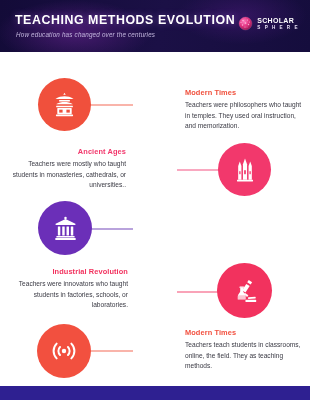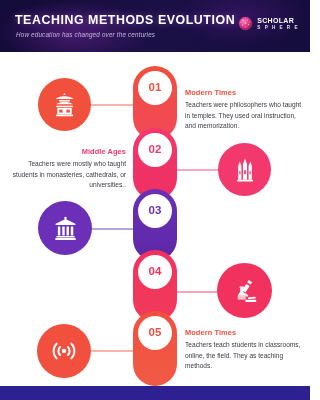--- a/index.html
+++ b/index.html
@@ -123,53 +123,20 @@
       </span>
     </div>
   </div>
 
   <div class="conn left" style="top:104px;width:45px;background:#f9b4aa;"></div>
   <div class="conn right" style="top:169px;width:45px;background:#f9a8c0;"></div>
   <div class="conn left" style="top:228px;width:45px;background:#b9a3dc;"></div>
   <div class="conn right" style="top:291px;width:45px;background:#f9a3b8;"></div>
   <div class="conn left" style="top:350px;width:45px;background:#f9b4aa;"></div>
 
-  <div class="spine">
-
-    <div class="seg" style="top:14px;height:74px;background:linear-gradient(180deg,#f0503c 0%,#f2485a 100%);z-index:5;">
-      <div class="numwrap">
-        <span class="num" style="color:#f0503c;">01</span>
-      </div>
-    </div>
-
-    <div class="seg" style="top:76px;height:72px;background:linear-gradient(180deg,#f2386c 0%,#ee2f63 100%);z-index:6;">
-      <div class="numwrap">
-        <span class="num" style="color:#f2386c;">02</span>
-      </div>
-    </div>
-
-    <div class="seg" style="top:137px;height:72px;background:linear-gradient(180deg,#6b2fb8 0%,#5c28a6 100%);z-index:7;">
-      <div class="numwrap">
-        <span class="num" style="color:#6b2fb8;">03</span>
-      </div>
-    </div>
-
-    <div class="seg" style="top:198px;height:72px;background:linear-gradient(180deg,#f2325e 0%,#f03a5a 100%);z-index:8;">
-      <div class="numwrap">
-        <span class="num" style="color:#f2325e;">04</span>
-      </div>
-    </div>
-
-    <div class="seg" style="top:259px;height:75px;border-radius:22px;background:linear-gradient(180deg,#f2503f 0%,#f05a45 100%);z-index:9;">
-      <div class="numwrap">
-        <span class="num" style="color:#f0503c;">05</span>
-      </div>
-    </div>
-
-  </div>
 
   <div class="bubble" style="left:38px;top:78px;width:53px;height:53px;background:#f0503c;">
     <span>
       <svg width="27" height="27" viewBox="0 0 24 24" fill="#ffffff">
         <path d="M12 1.6 13.1 3.4h-2.2z"></path>
         <path d="M4.6 6.6c2-1.3 4.4-2 7.4-2s5.4.7 7.4 2l.6.4H4z"></path>
         <rect x="7.2" y="7.9" width="9.6" height="1.5" rx=".3"></rect>
         <path d="M5.2 11.4c1.9-1.1 4.1-1.7 6.8-1.7s4.9.6 6.8 1.7l.5.3H4.7z"></path>
         <rect x="4.6" y="13.1" width="14.8" height="1.4" rx=".3"></rect>
         <rect x="5.6" y="15.2" width="12.8" height="5.4" rx=".4"></rect>
@@ -192,21 +159,21 @@
         <path d="M12 1.4l1.9 5.4v14.3h-3.8V6.8z"></path>
         <rect x="4.6" y="21" width="14.8" height="1.5" rx=".3"></rect>
         <rect x="11.5" y="2.2" width=".9" height="2.3" fill="#f2386c" opacity="0"></rect>
         <rect x="11.2" y="12" width="1.6" height="4" rx=".8" fill="#f2386c"></rect>
         <rect x="6.7" y="13" width="1.2" height="3" rx=".6" fill="#f2386c"></rect>
         <rect x="16.1" y="13" width="1.2" height="3" rx=".6" fill="#f2386c"></rect>
       </svg>
     </span>
   </div>
   <div class="txt l" style="left:8px;top:148px;width:118px;">
-    <p class="t-head" style="color:#f2386c;">Middle Ages</p>
+    <p class="t-head" style="color:#f2386c;">Ancient Ages</p>
     <p class="t-body">Teachers were mostly who taught students in monasteries, cathedrals, or universities..</p>
   </div>
 
   <div class="bubble" style="left:38px;top:201px;width:54px;height:54px;background:#6b2fb8;">
     <span>
       <svg width="27" height="27" viewBox="0 0 24 24" fill="#ffffff">
         <circle cx="12" cy="2.7" r="1.1"></circle>
         <path d="M12 3.6l8.8 4.1v1.2H3.2V7.7z"></path>
         <rect x="5.2" y="10.2" width="2.2" height="8.1" rx=".3"></rect>
         <rect x="9.1" y="10.2" width="2.2" height="8.1" rx=".3"></rect>
@@ -226,20 +193,24 @@
         <path d="M11.8 13.6l3.1 2-1 1.5-3.1-2z" opacity=".95"></path>
         <rect x="14.6" y="17.2" width="6.6" height="1.5" rx=".4" transform="rotate(-4 17.9 18)"></rect>
         <rect x="12.4" y="19.6" width="9.2" height="1.8" rx=".5"></rect>
         <path d="M8.6 9.3h1.5v2.6c0 .5.2.9.5 1.3l1.6 2c.4.5.6 1.1.6 1.7v2.3H7v-2.3c0-.6.2-1.2.6-1.7l1.6-2c.3-.4.5-.8.5-1.3z" opacity="0"></path>
         <path d="M7.9 8.9h2.6v3.2c0 .4.1.7.3 1l1.3 1.9c.3.5.5 1 .5 1.6v2.6H5.8v-2.6c0-.6.2-1.1.5-1.6l1.3-1.9c.2-.3.3-.6.3-1z"></path>
         <rect x="7.2" y="8.1" width="4" height="1.2" rx=".4"></rect>
         <rect x="6" y="15.6" width="6.6" height="3.6" rx=".4" fill="#f2325e" opacity=".28"></rect>
       </svg>
     </span>
   </div>
+  <div class="txt l" style="left:8px;top:268px;width:120px;">
+    <p class="t-head" style="color:#f2325e;">Industrial Revolution</p>
+    <p class="t-body">Teachers were innovators who taught students in factories, schools, or laboratories.</p>
+  </div>
 
   <div class="bubble" style="left:37px;top:324px;width:54px;height:54px;background:#f2503f;">
     <span>
       <svg width="28" height="28" viewBox="0 0 24 24" fill="none" stroke="#ffffff" stroke-linecap="round">
         <circle cx="12" cy="12" r="1.9" fill="#ffffff" stroke="none"></circle>
         <path d="M8.6 8.6a4.8 4.8 0 0 0 0 6.8" stroke-width="1.7"></path>
         <path d="M15.4 8.6a4.8 4.8 0 0 1 0 6.8" stroke-width="1.7"></path>
         <path d="M5.7 5.7a8.9 8.9 0 0 0 0 12.6" stroke-width="1.7"></path>
         <path d="M18.3 5.7a8.9 8.9 0 0 1 0 12.6" stroke-width="1.7"></path>
       </svg>

